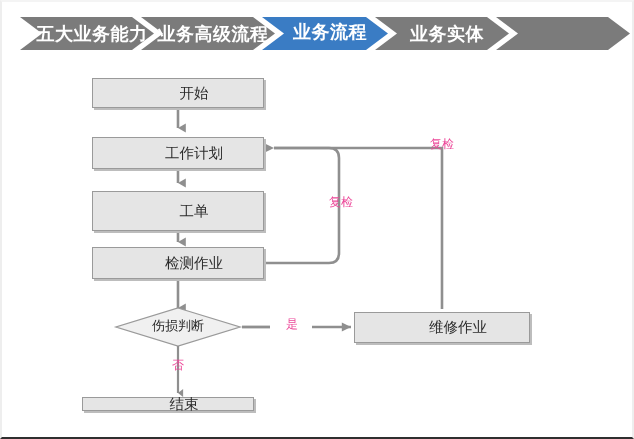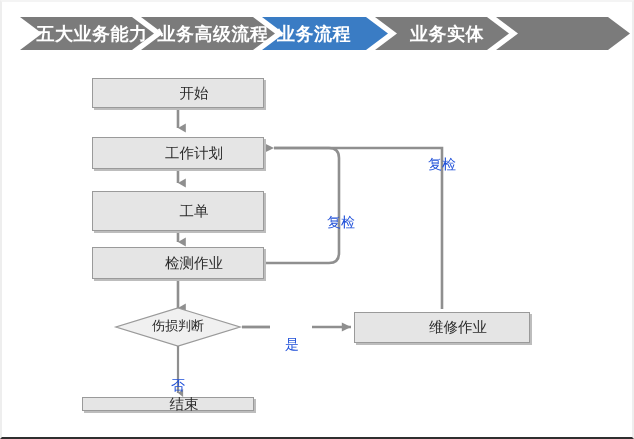--- a/index.html
+++ b/index.html
@@ -67,25 +67,24 @@
     text-align: left;
     white-space: nowrap;
     display: flex;
     align-items: center;
     justify-content: center;
     padding-left: 32px;
   }
 
   .edge-label {
     position: absolute;
-    color: #1d4ed8;
-    font-size: 14px;
+    color: #ec4899;
+    font-size: 12px;
     white-space: nowrap;
     text-align: center;
-    margin-top: 20px;
   }
 
   .diamond-label {
     position: absolute;
     color: #2b2b2b;
     font-size: 13px;
     white-space: nowrap;
     text-align: center;
     z-index: 3;
   }
@@ -104,21 +103,21 @@
 
       <path d="M 260,0 L 364,0 L 386,16.5 L 364,33 L 260,33 L 282,16.5 Z" fill="#3a7cc4"></path>
 
       <path d="M 373,0 L 485,0 L 507,16.5 L 485,33 L 373,33 L 395,16.5 Z" fill="#7b7b7b"></path>
 
       <path d="M 494,0 L 606,0 L 628,16.5 L 606,33 L 494,33 L 516,16.5 Z" fill="#7b7b7b"></path>
     </svg>
 
     <div class="crumb-label" style="left:30px;  width:120px;">五大业务能力</div>
     <div class="crumb-label" style="left:151px; width:120px;">业务高级流程</div>
-    <div class="crumb-label" style="left:256px; width:112px;">业务流程</div>
+    <div class="crumb-label" style="left:272px; width:112px;font-family:Liberation Mono, monospace;">业务流程</div>
     <div class="crumb-label" style="left:385px; width:120px;">业务实体</div>
   </div>
 
   <svg id="flow" viewBox="0 0 630 435">
     <defs>
       <marker id="arrowDown" markerWidth="10" markerHeight="9" refX="5" refY="8.4" orient="auto" markerUnits="userSpaceOnUse">
         <path d="M 0.6,0.6 L 5,8.4 L 9.4,0.6 Z" fill="#8f8f8f"></path>
       </marker>
       <marker id="arrowDownSmall" markerWidth="9" markerHeight="6" refX="4.5" refY="5.6" orient="auto" markerUnits="userSpaceOnUse">
         <path d="M 0.5,0.5 L 4.5,5.6 L 8.5,0.5 Z" fill="#8f8f8f"></path>

